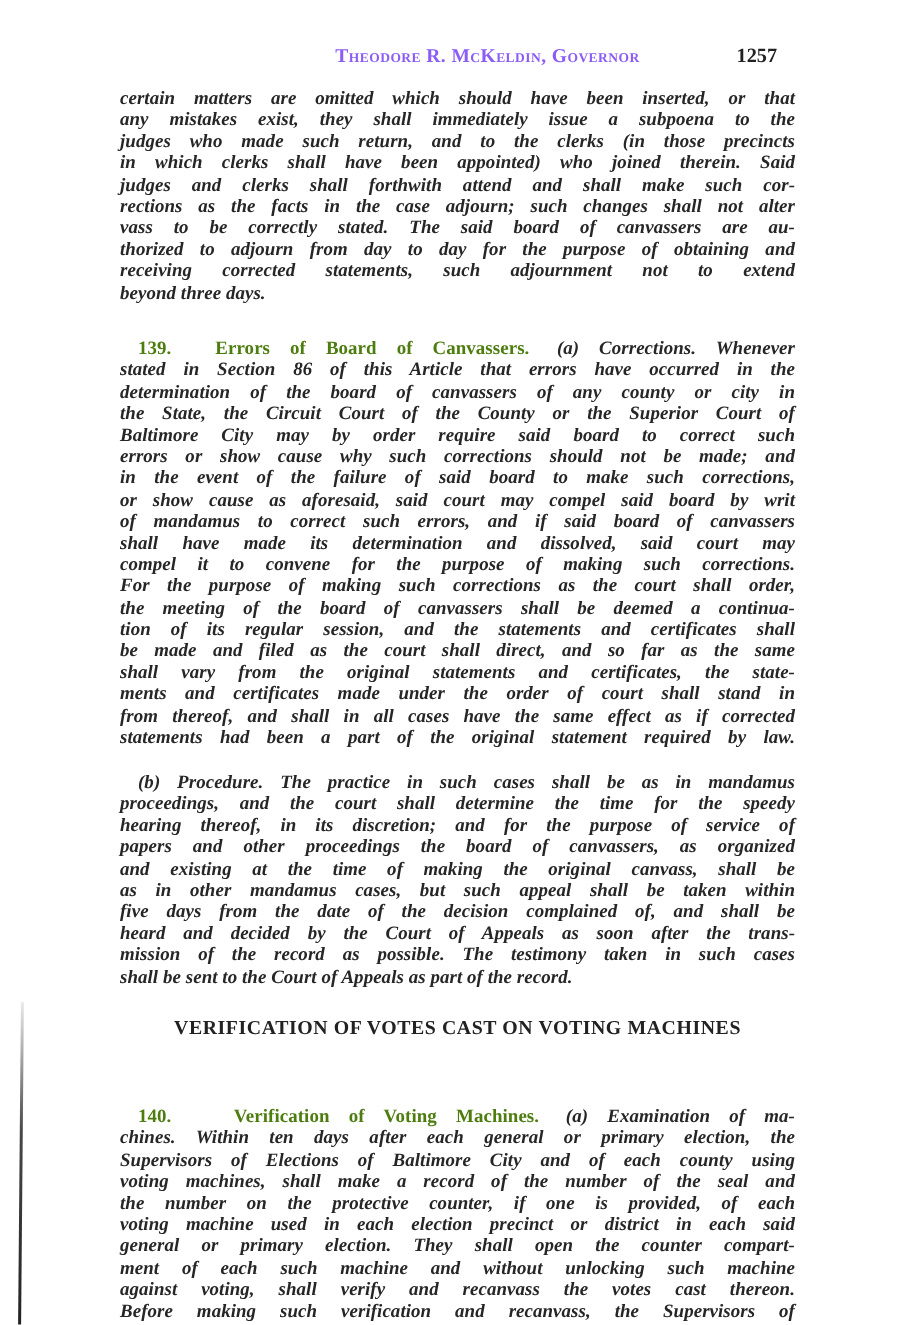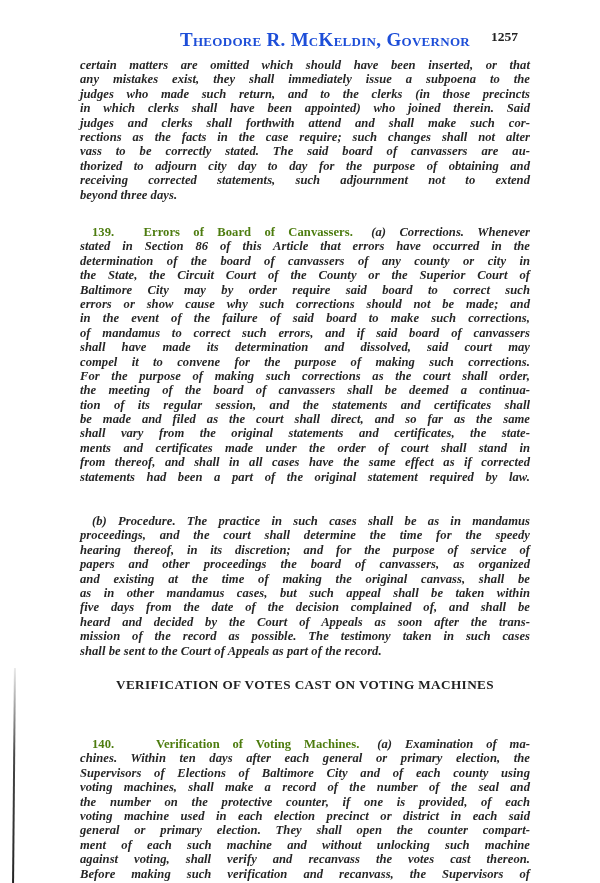--- a/index.html
+++ b/index.html
@@ -31,23 +31,23 @@
       width: 370px;
       height: 18px;
     }
     .running-title {
       position: absolute;
       left: 0;
       width: 330px;
       text-align: center;
       font-variant: small-caps;
       font-weight: bold;
-      font-size: 19px;
+      font-size: 13px;
       letter-spacing: 0.3px;
-      color: #1d4ed8;
+      color: #8b5cf6;
     }
     .page-number {
       position: absolute;
       right: 12px;
       font-weight: bold;
       font-size: 13.5px;
       color: #222;
     }
     .text-block {
       position: absolute;
@@ -107,35 +107,36 @@
   <span class="running-title">Theodore R. McKeldin, Governor</span>
   <span class="page-number">1257</span>
 </header>
 
 <div class="text-block" id="p-continued">
   <span class="line">certain matters are omitted which should have been inserted, or that</span>
   <span class="line">any mistakes exist, they shall immediately issue a subpoena to the</span>
   <span class="line">judges who made such return, and to the clerks (in those precincts</span>
   <span class="line">in which clerks shall have been appointed) who joined therein. Said</span>
   <span class="line">judges and clerks shall forthwith attend and shall make such cor-</span>
-  <span class="line">rections as the facts in the case require; such changes shall not alter</span>
+  <span class="line">rections as the facts in the case adjourn; such changes shall not alter</span>
   <span class="line">vass to be correctly stated. The said board of canvassers are au-</span>
-  <span class="line">thorized to adjourn city day to day for the purpose of obtaining and</span>
+  <span class="line">thorized to adjourn from day to day for the purpose of obtaining and</span>
   <span class="line">receiving corrected statements, such adjournment not to extend</span>
   <span class="line last">beyond three days.</span>
 </div>
 
 <div class="text-block" id="p-139">
   <span class="line indent"><span class="sec-num">139.</span> <span class="sec-title">Errors of Board of Canvassers.</span> <span>(a) Corrections. Whenever</span></span>
   <span class="line">stated in Section 86 of this Article that errors have occurred in the</span>
   <span class="line">determination of the board of canvassers of any county or city in</span>
   <span class="line">the State, the Circuit Court of the County or the Superior Court of</span>
   <span class="line">Baltimore City may by order require said board to correct such</span>
   <span class="line">errors or show cause why such corrections should not be made; and</span>
   <span class="line">in the event of the failure of said board to make such corrections,</span>
+  <span class="line">or show cause as aforesaid, said court may compel said board by writ</span>
   <span class="line">of mandamus to correct such errors, and if said board of canvassers</span>
   <span class="line">shall have made its determination and dissolved, said court may</span>
   <span class="line">compel it to convene for the purpose of making such corrections.</span>
   <span class="line">For the purpose of making such corrections as the court shall order,</span>
   <span class="line">the meeting of the board of canvassers shall be deemed a continua-</span>
   <span class="line">tion of its regular session, and the statements and certificates shall</span>
   <span class="line">be made and filed as the court shall direct, and so far as the same</span>
   <span class="line">shall vary from the original statements and certificates, the state-</span>
   <span class="line">ments and certificates made under the order of court shall stand in</span>
   <span class="line">from thereof, and shall in all cases have the same effect as if corrected</span>

